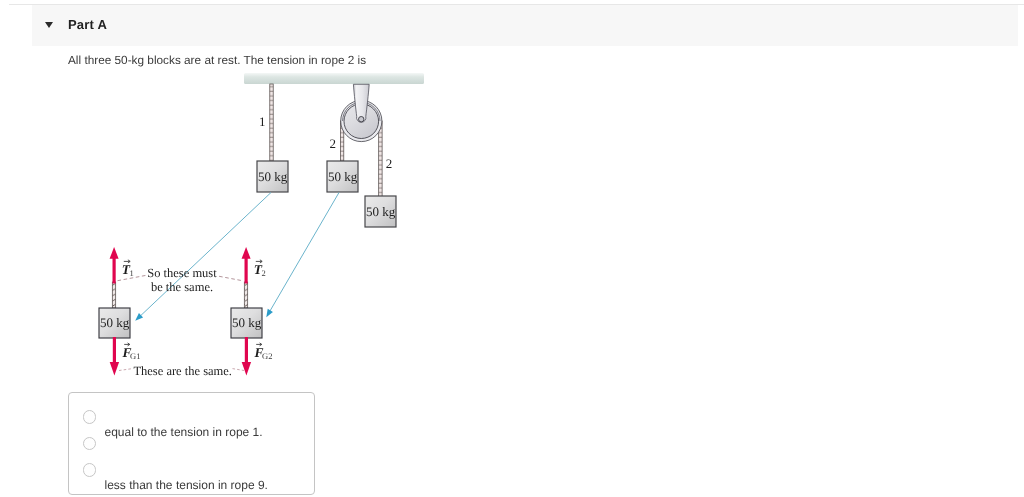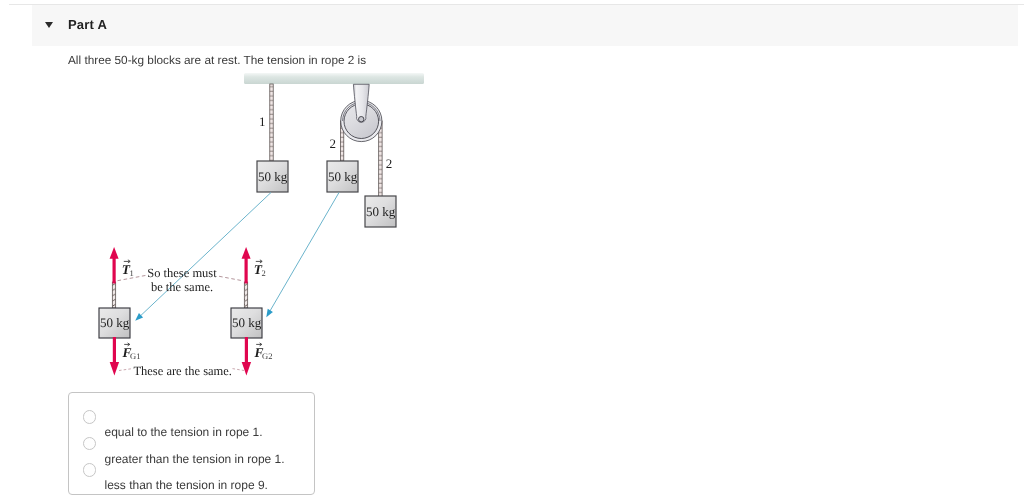--- a/index.html
+++ b/index.html
@@ -169,20 +169,19 @@
       <text class="figserif ann" x="182.7" y="374.8" text-anchor="middle">These are the same.</text>
     </g>
   </svg>
   <div class="answers">
     <div class="opt" style="top:11px">
       <span class="radio"></span>
       <span class="optlabel">equal to the tension in rope 1.</span>
     </div>
     <div class="opt" style="top:37.5px">
       <span class="radio"></span>
-      <span class="optlabel">greater than the tension in rope 1.</span>
     </div>
     <div class="opt" style="top:64px">
       <span class="radio"></span>
       <span class="optlabel">less than the tension in rope 9.</span>
     </div>
   </div>
 </div>
 
 </body></html>

